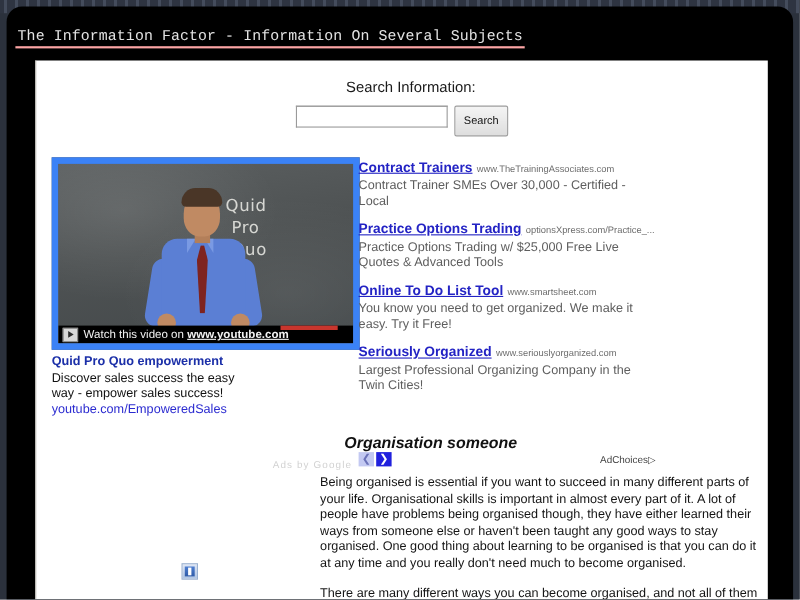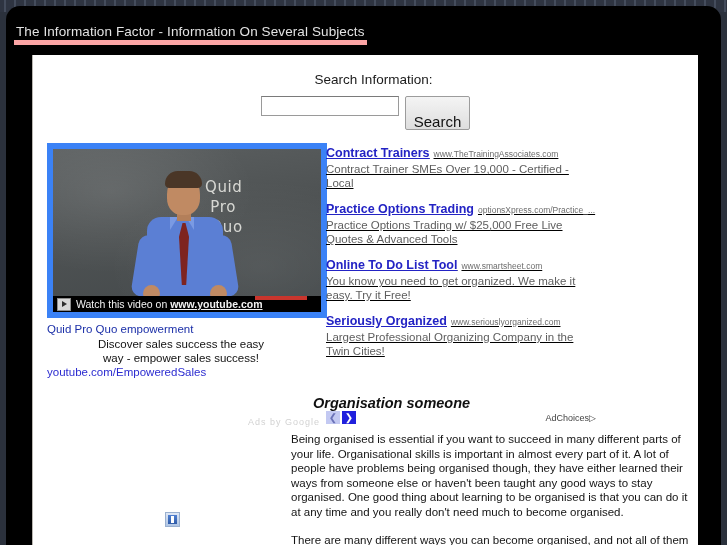--- a/index.html
+++ b/index.html
@@ -43,22 +43,23 @@
   #titlebar {
     position: absolute;
     left: 14px; top: 24px;
     width: 600px; height: 20px;
     color: #e2e2e2;
     font-size: 13.5px;
     letter-spacing: .1px;
     white-space: nowrap;
   }
   #titlebar span {
-    border-bottom: 5px solid #fca5a5;
+    border-bottom: 2px solid #fca5a5;
     padding: 0 2px 1px 2px;
+    font-family: Liberation Mono, monospace;
   }
 
   
   #sheet {
     position: absolute;
     left: 32px; top: 55px;
     width: 665px; height: 490px;
     background: #ffffff;
     border-left: 1px solid #b9b6b0;
     overflow: hidden;
@@ -89,23 +90,23 @@
     height: 16px;
     padding: 1px 3px;
     border: 1px solid #9a9a9a;
     border-top-color: #7a7a7a;
     background: #fff;
     font-family: "Liberation Sans", sans-serif;
     font-size: 12px;
     box-sizing: content-box;
   }
   #search-button {
-    height: 17px;
-    padding: 16px 8px;
-    font-size: 15px;
+    height: 28px;
+    padding: 0 8px;
+    font-size: 10px;
     font-family: "Liberation Sans", sans-serif;
     color: #111;
     background: linear-gradient(#f4f4f4, #dedede);
     border: 1px solid #9c9c9c;
     border-radius: 2px;
     cursor: pointer;
   }
 
   
   #adblock {
@@ -207,33 +208,33 @@
     border-style: solid; border-width: 3.5px 0 3.5px 5px;
     border-color: transparent transparent transparent #2d2d2d;
   }
   #yt-text {
     color: #f2f2f2; font-size: 10.5px; white-space: nowrap;
     font-family: "Liberation Sans", sans-serif;
   }
   #yt-text u { text-decoration: underline; font-weight: bold; }
   #video-caption { margin-top: 5px; width: 268px; }
   #video-title {
-    color: #1b2fa8; font-size: 11.5px; font-weight: normal;
+    color: #1b2fa8; font-size: 11.5px; font-weight: bold;
     display: block; margin-bottom: 2px;
   }
   .video-desc {
-    color: #111; font-size: 11.5px; line-height: 14px; display: block; text-align: center;
+    color: #111; font-size: 11.5px; line-height: 14px; display: block;
   }
   #video-url {
     color: #2b2bd0; font-size: 11.5px; display: block; margin-top: 1px;
   }
 
   
   #text-ads { position: absolute; left: 279px; top: 0; width: 270px; }
-  .ad { margin-bottom: 9px; text-decoration: underline; }
+  .ad { margin-bottom: 9px; }
   .ad-head { white-space: nowrap; }
   .ad-title {
     color: #2323c4; font-size: 12.5px; font-weight: bold;
     text-decoration: underline; cursor: pointer;
   }
   .ad-domain {
     color: #6d6d6d; font-size: 8.5px; margin-left: 4px;
   }
   .ad-desc {
     color: #5e5e5e; font-size: 11.5px; line-height: 14px;
@@ -348,21 +349,21 @@
           <span class="video-desc">way - empower sales success!</span>
           <span id="video-url">youtube.com/EmpoweredSales</span>
         </div>
       </div>
 
       <div id="text-ads">
         <div class="ad">
           <div class="ad-head">
             <span class="ad-title">Contract Trainers</span><span class="ad-domain">www.TheTrainingAssociates.com</span>
           </div>
-          <span class="ad-desc">Contract Trainer SMEs Over 19,000 - Certified - Local</span>
+          <span class="ad-desc">Contract Trainer SMEs Over 30,000 - Certified - Local</span>
         </div>
         <div class="ad">
           <div class="ad-head">
             <span class="ad-title">Practice Options Trading</span><span class="ad-domain">optionsXpress.com/Practice_...</span>
           </div>
           <span class="ad-desc">Practice Options Trading w/ $25,000 Free Live Quotes &amp; Advanced Tools</span>
         </div>
         <div class="ad">
           <div class="ad-head">
             <span class="ad-title">Online To Do List Tool</span><span class="ad-domain">www.smartsheet.com</span>

